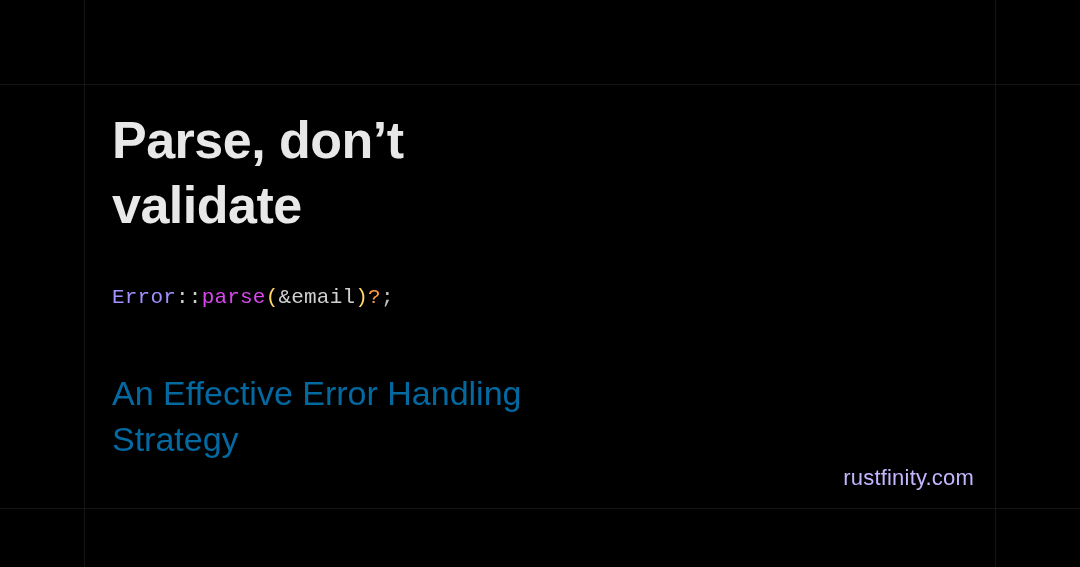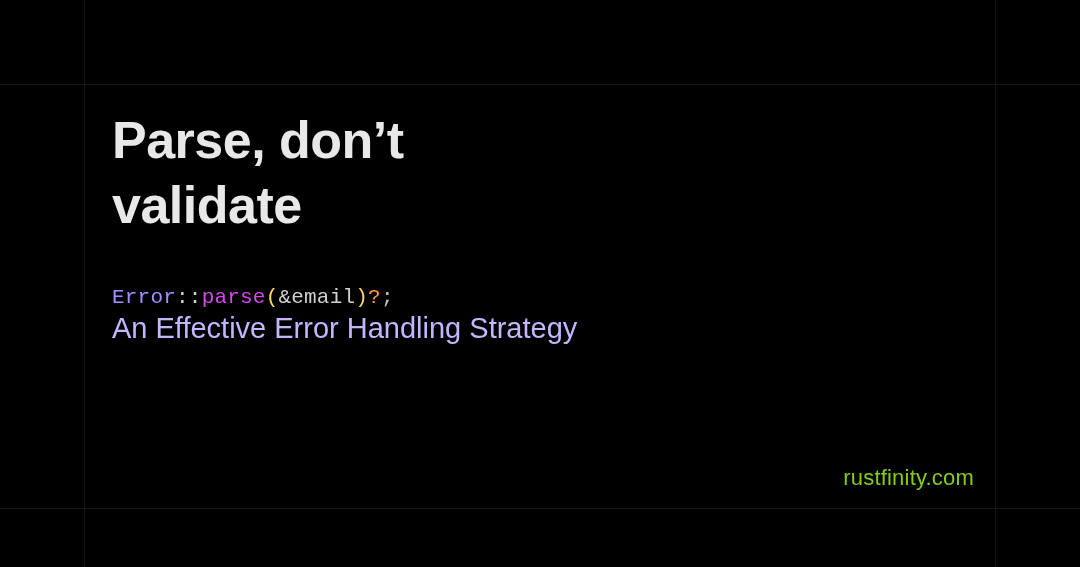--- a/index.html
+++ b/index.html
@@ -64,31 +64,32 @@
       letter-spacing: 0.2px;
     }
     .code .c-type { color: #a38fff; }
     .code .c-op { color: #d0d0d0; }
     .code .c-fn { color: #d946ef; }
     .code .c-paren { color: #ffd866; }
     .code .c-arg { color: #d0d0d0; text-align: right; }
     .code .c-q { color: #ff9940; }
     .code .c-semi { color: #c0c0c0; }
     .subtitle {
-      color: #c4b5fd;
-      font-size: 29px;
+      margin-top: 62px;
+      color: #0369a1;
+      font-size: 34px;
       font-weight: 400;
       line-height: 1.35;
       max-width: 520px;
     }
     .site {
       position: absolute;
       right: 106px;
       bottom: 76px;
-      color: #84cc16;
+      color: #c4b5fd;
       font-size: 22px;
       font-weight: 400;
       letter-spacing: 0.2px;
     }
   </style>
 </head>
 <body>
 
 <div class="grid-line-h1"></div>
 <div class="grid-line-h2"></div>

